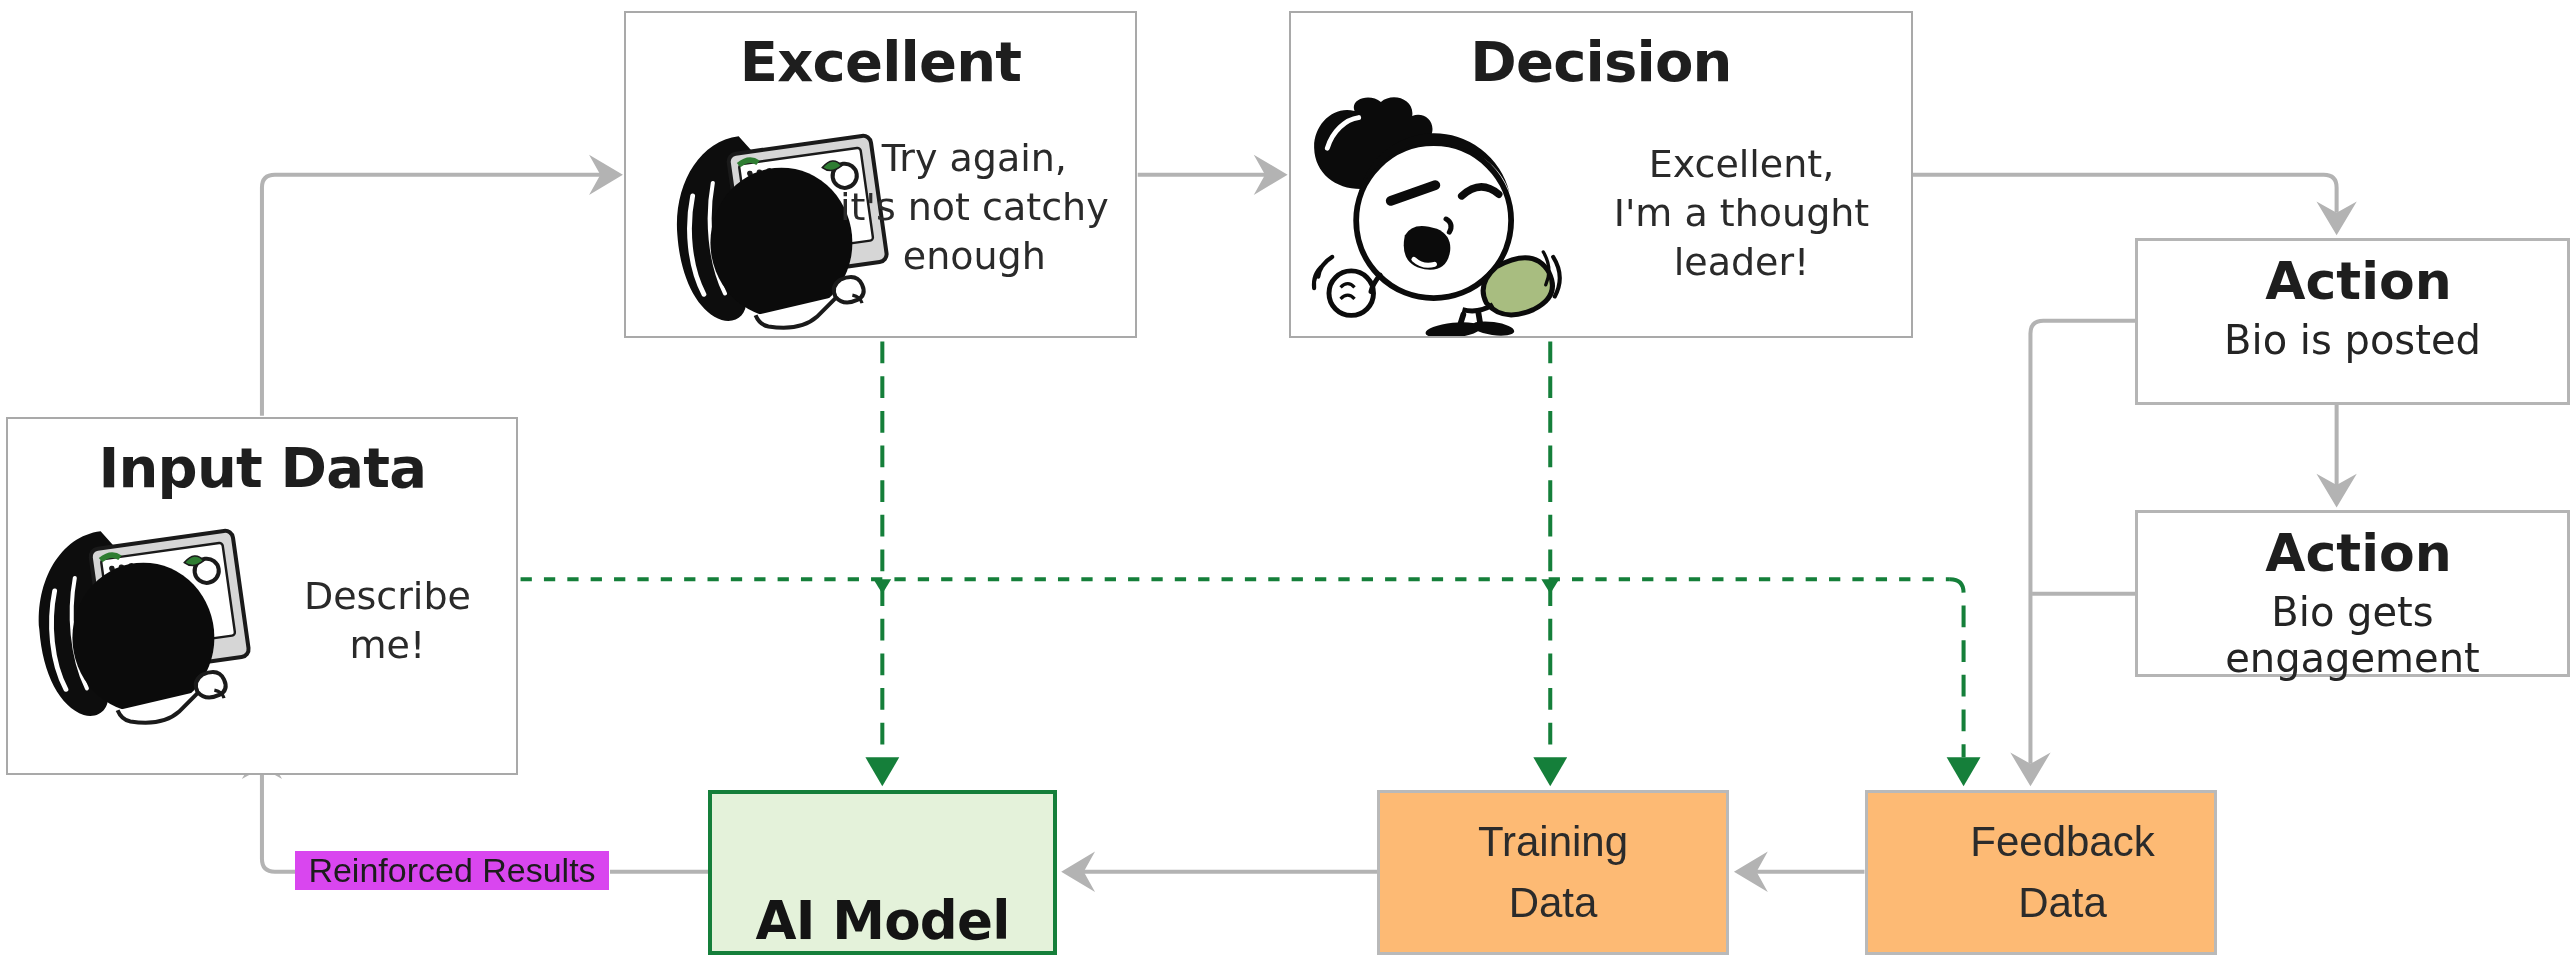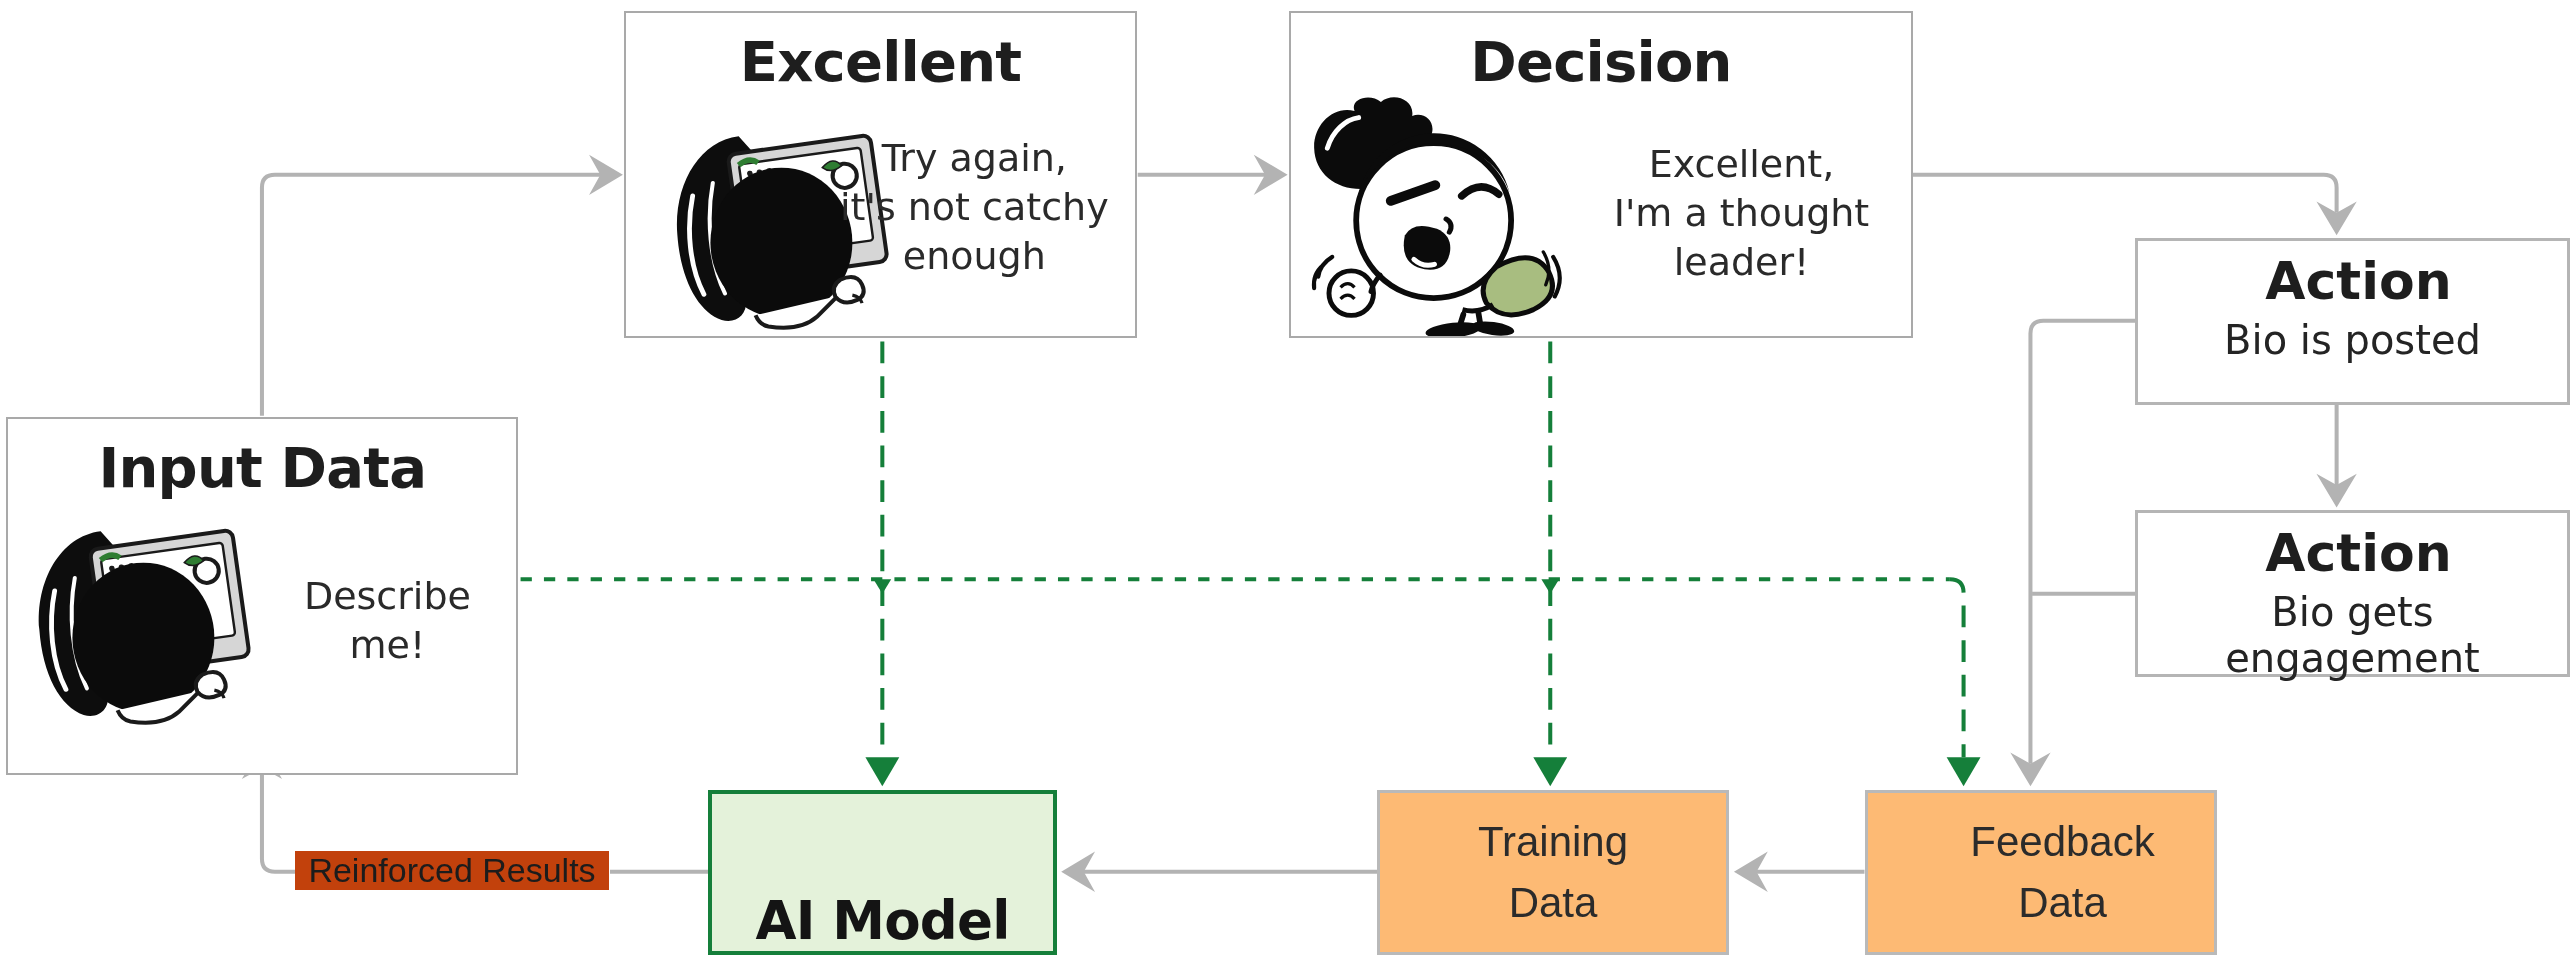--- a/index.html
+++ b/index.html
@@ -19,21 +19,21 @@
 
   .action-title{font-weight:700;font-size:52px;color:#1e1e1e;text-align:center;margin-top:9.7px;padding-left:12px;}
   .action-sub{font-size:40px;color:#242424;text-align:center;margin-top:6.4px;}
 
   .ai-title{font-weight:700;font-size:53px;color:#141414;letter-spacing:-0.8px;}
   .data-label{font-size:42px;color:#2b2b2b;text-align:center;line-height:1.45;white-space:pre-line;
               font-family:"Liberation Sans","DejaVu Sans",sans-serif;}
 
   .edge-label{position:absolute;left:295px;top:851px;width:314px;text-align:center;
               font-family:"Liberation Sans","DejaVu Sans",sans-serif;
-              font-size:34px;color:#1c1c1c;background:#c2410c;}
+              font-size:34px;color:#1c1c1c;background:#d946ef;}
 </style>
 </head>
 <body>
 
 <div id="stage">
 
   <svg id="wiring" viewBox="0 0 3197 1194">
 
     <g stroke="#b3b3b3" stroke-width="5" fill="none">
       <path d="M 325 516 L 325 233 Q 325 217 341 217 L 746 217"></path>

